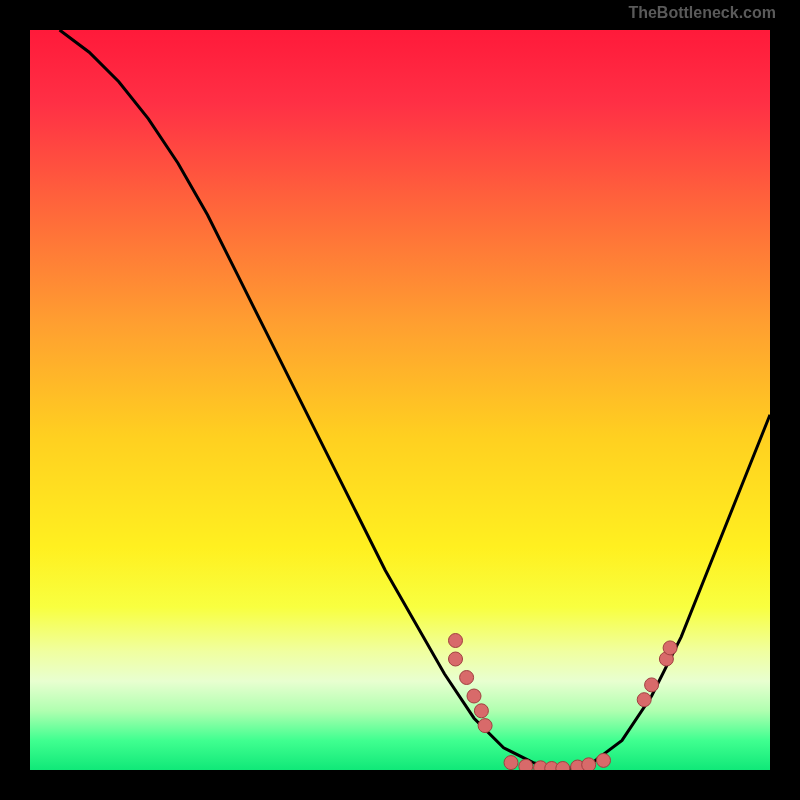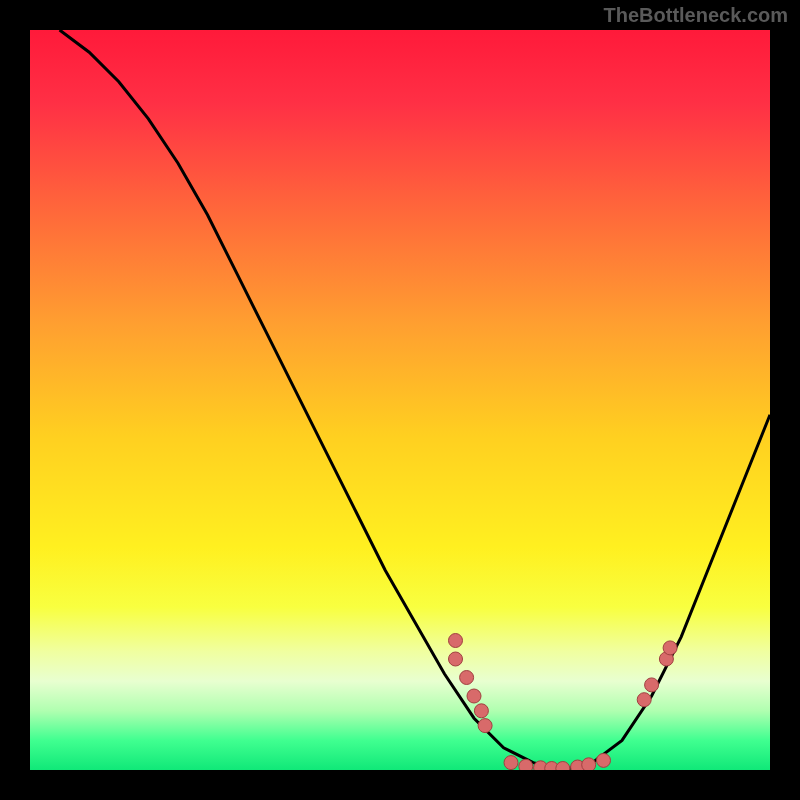--- a/index.html
+++ b/index.html
@@ -6,23 +6,23 @@
   body {
     width: 800px;
     height: 800px;
     background: #000;
     position: relative;
     font-family: Arial, sans-serif;
   }
   .watermark {
     position: absolute;
     top: 4px;
-    right: 12px;
+    right: 24px;
     color: #5a5a5a;
-    font-size: 20px;
+    font-size: 16px;
     font-weight: bold;
     z-index: 10;
   }
   .chart-area {
     position: absolute;
     left: 30px;
     top: 30px;
     width: 740px;
     height: 740px;
     overflow: hidden;

